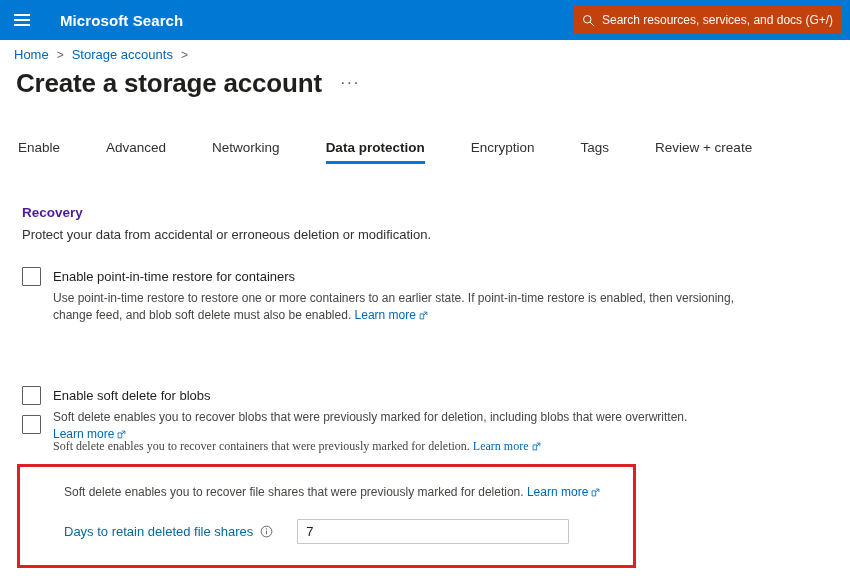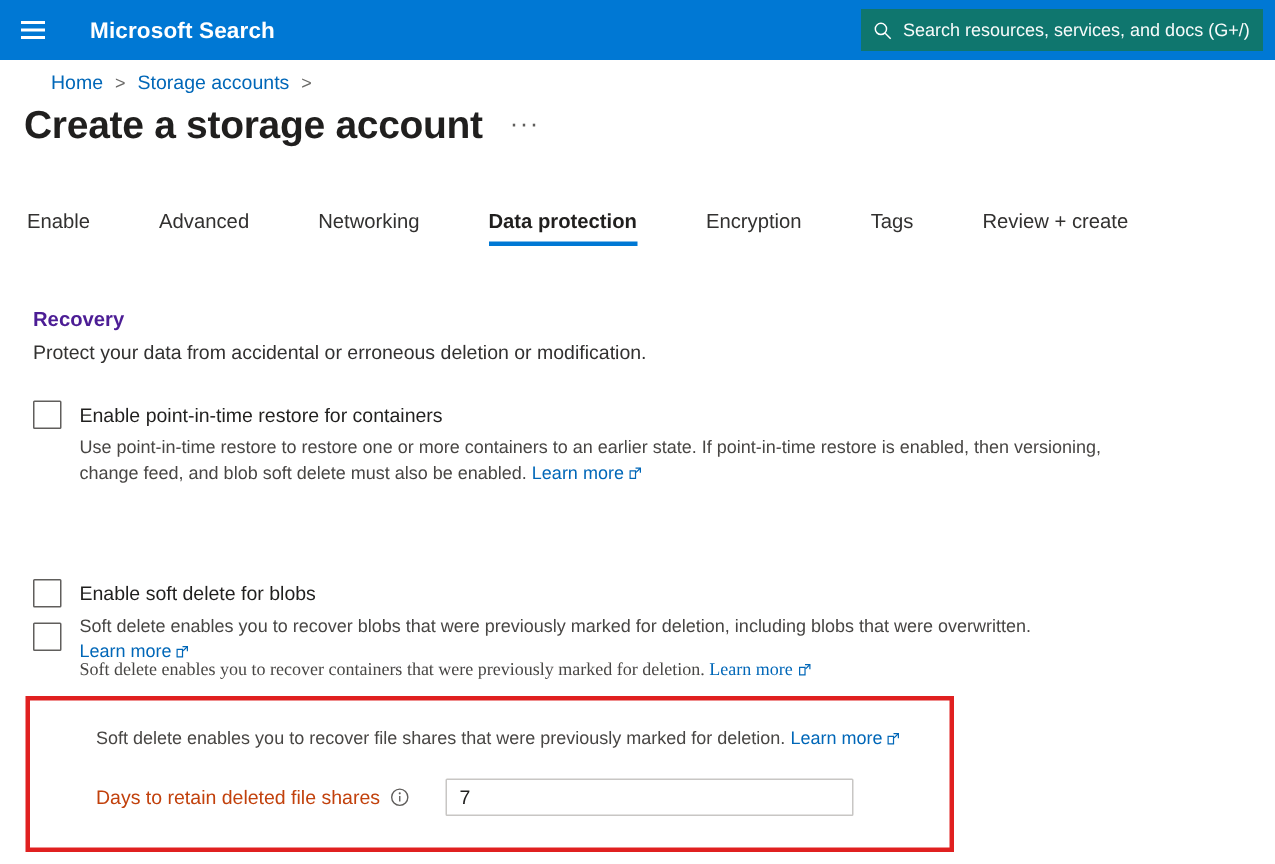--- a/index.html
+++ b/index.html
@@ -33,36 +33,36 @@
     color: #ffffff;
     font-size: 15px;
     font-weight: 600;
     letter-spacing: .1px;
     margin-left: 16px;
     white-space: nowrap;
   }
   .searchbox {
     position: absolute; left: 574px; top: 6px;
     width: 268px; height: 28px;
-    background: #0f766e;
+    background: #c2410c;
     display: flex; align-items: center;
     padding: 0 8px;
     cursor: text;
   }
   .search-icon { flex: 0 0 auto; margin-right: 7px; display: block; }
   .search-text {
     color: #ffffff;
     font-size: 12px;
     white-space: nowrap;
     opacity: .97;
   }
 
   
   .breadcrumb {
-    position: absolute; left: 34px; top: 47px;
+    position: absolute; left: 14px; top: 47px;
     display: flex; align-items: center;
     font-size: 13px;
     white-space: nowrap;
   }
   .bc-link { color: #0067b8; cursor: pointer; }
   .bc-sep { color: #6b6a68; margin: 0 8px; font-size: 12px; }
 
   
   .page-title-row {
     position: absolute; left: 16px; top: 68px;
@@ -188,21 +188,21 @@
     background: transparent;
     pointer-events: none;
   }
 
   .retain-row {
     display: flex; align-items: center;
     margin-left: 31px;
     margin-top: 18px;
   }
   .retain-label {
-    font-size: 13px; color: #c2410c;
+    font-size: 13px; color: #0369a1;
     white-space: nowrap;
   }
   .info-icon {
     margin-left: 7px;
     display: inline-block;
     vertical-align: -2px;
     cursor: pointer;
   }
   .retain-input {
     margin-left: 24px;

